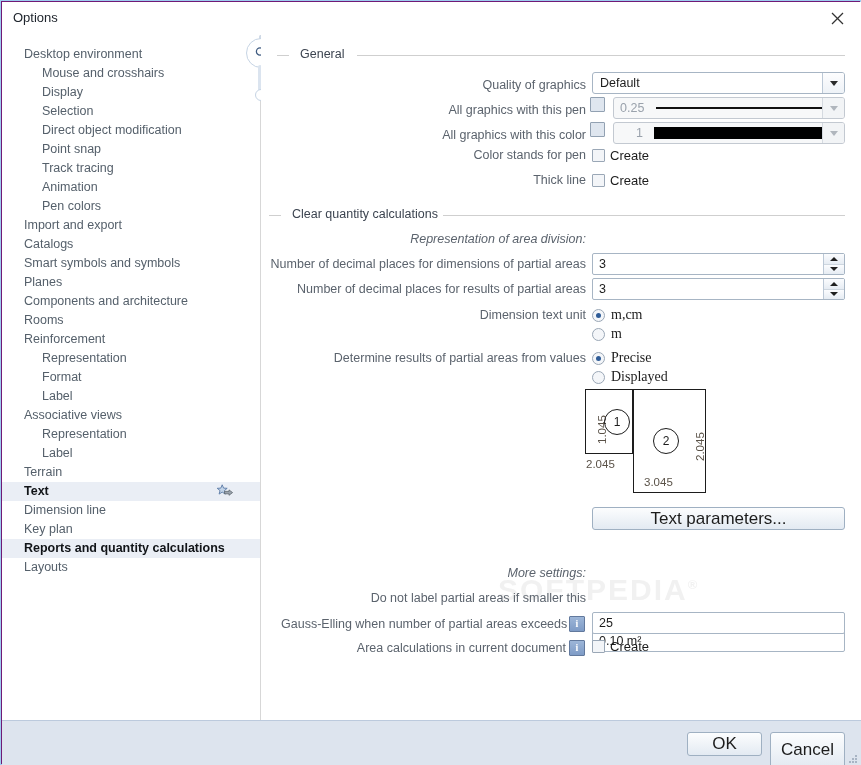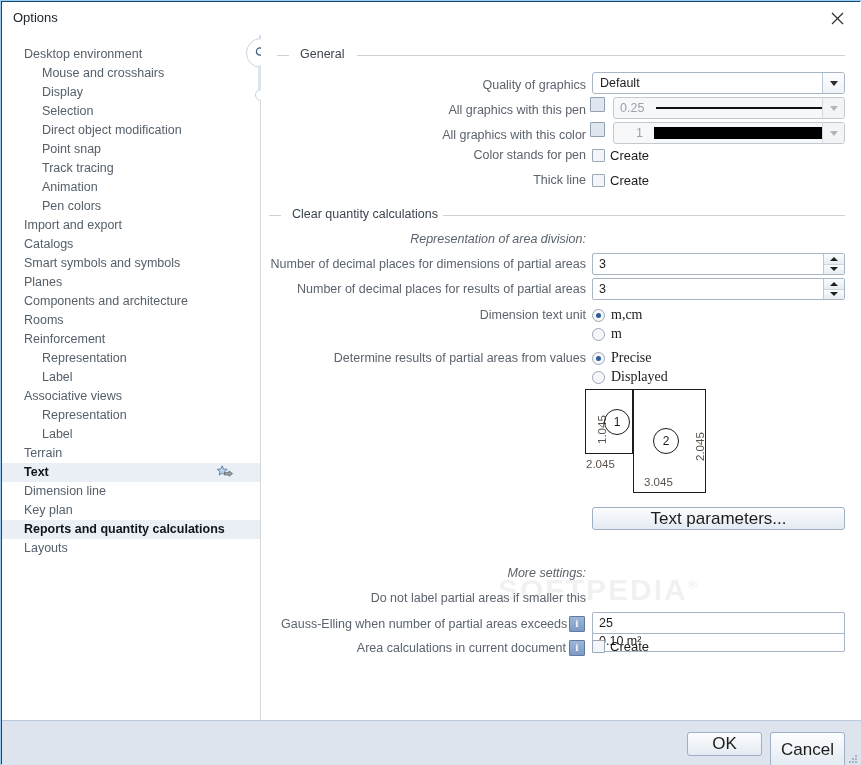--- a/index.html
+++ b/index.html
@@ -9,21 +9,21 @@
     font-size:12px;
     color:#1c1c1c;
     background:#ffffff;
     overflow:hidden;
     -webkit-font-smoothing:antialiased;
   }
   .window{
     position:absolute;left:0;top:0;width:861px;height:765px;
     box-sizing:border-box;
     border:1px solid #9ecbf0;
-    background:#0c4a6e;
+    background:#701a75;
   }
   
   .titlebar{
     position:absolute;left:1px;top:1px;width:859px;height:33px;
     background:#ffffff;
   }
   .title-text{
     position:absolute;left:11px;top:8px;
     font-size:13px;color:#20262e;
   }
@@ -257,20 +257,21 @@
         <div class="tree-item lvl2"><span>Animation</span></div>
         <div class="tree-item lvl2"><span>Pen colors</span></div>
         <div class="tree-item"><span>Import and export</span></div>
         <div class="tree-item"><span>Catalogs</span></div>
         <div class="tree-item"><span>Smart symbols and symbols</span></div>
         <div class="tree-item"><span>Planes</span></div>
         <div class="tree-item"><span>Components and architecture</span></div>
         <div class="tree-item"><span>Rooms</span></div>
         <div class="tree-item"><span>Reinforcement</span></div>
         <div class="tree-item lvl2"><span>Representation</span></div>
+        <div class="tree-item lvl2"><span>Format</span></div>
         <div class="tree-item lvl2"><span>Label</span></div>
         <div class="tree-item"><span>Associative views</span></div>
         <div class="tree-item lvl2"><span>Representation</span></div>
         <div class="tree-item lvl2"><span>Label</span></div>
         <div class="tree-item"><span>Terrain</span></div>
         <div class="tree-item sel"><span>Text</span><span class="star"><svg viewBox="0 0 18 16" width="18" height="16">
               <path d="M6.2 0.8 L7.6 4.1 L11.2 4.3 L8.4 6.6 L9.3 10.1 L6.2 8.1 L3.1 10.1 L4.0 6.6 L1.2 4.3 L4.8 4.1 Z" fill="#c3d4e8" stroke="#5b7ba6" stroke-width="0.9" stroke-linejoin="round"></path>
               <path d="M8.5 7.4 L13.0 7.4 L13.0 5.9 L16.6 8.6 L13.0 11.3 L13.0 9.8 L8.5 9.8 Z" fill="#9aa3ad" stroke="#5f6870" stroke-width="0.8" stroke-linejoin="round"></path>
             </svg></span></div>
         <div class="tree-item"><span>Dimension line</span></div>

